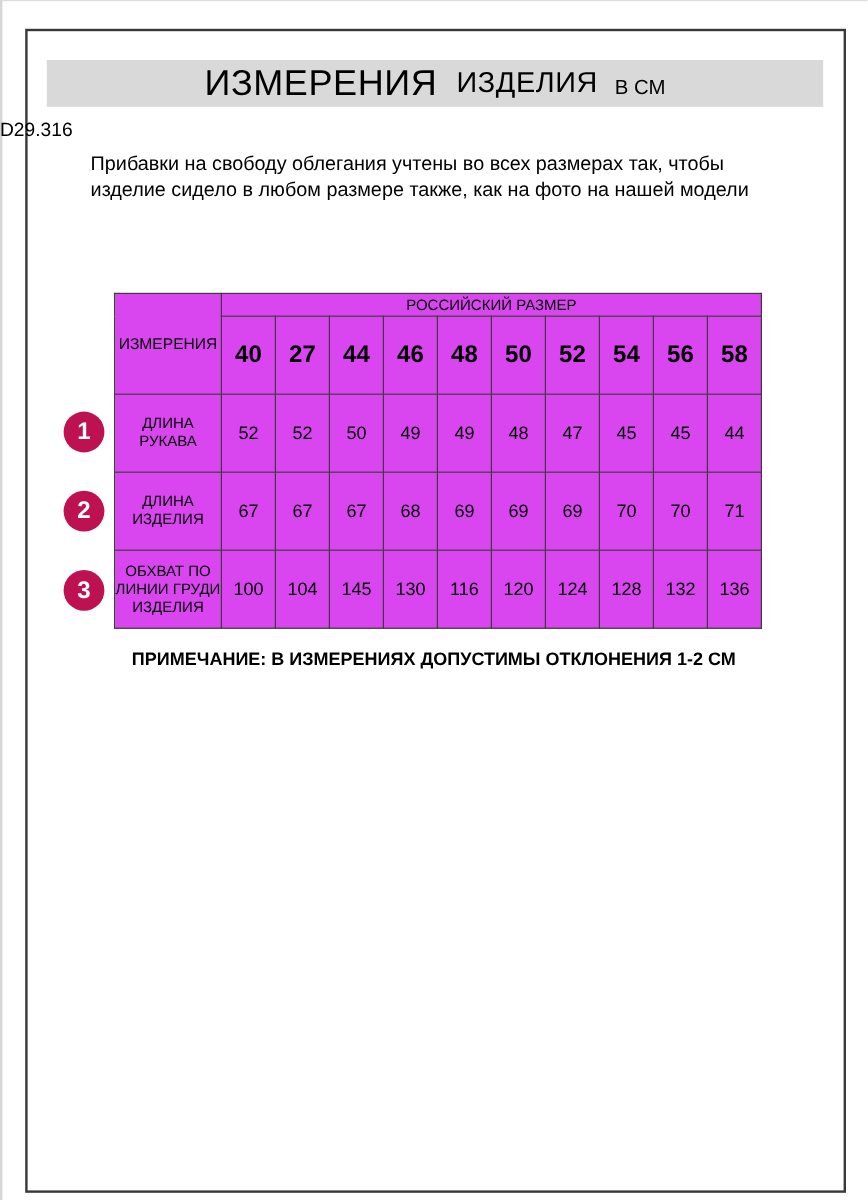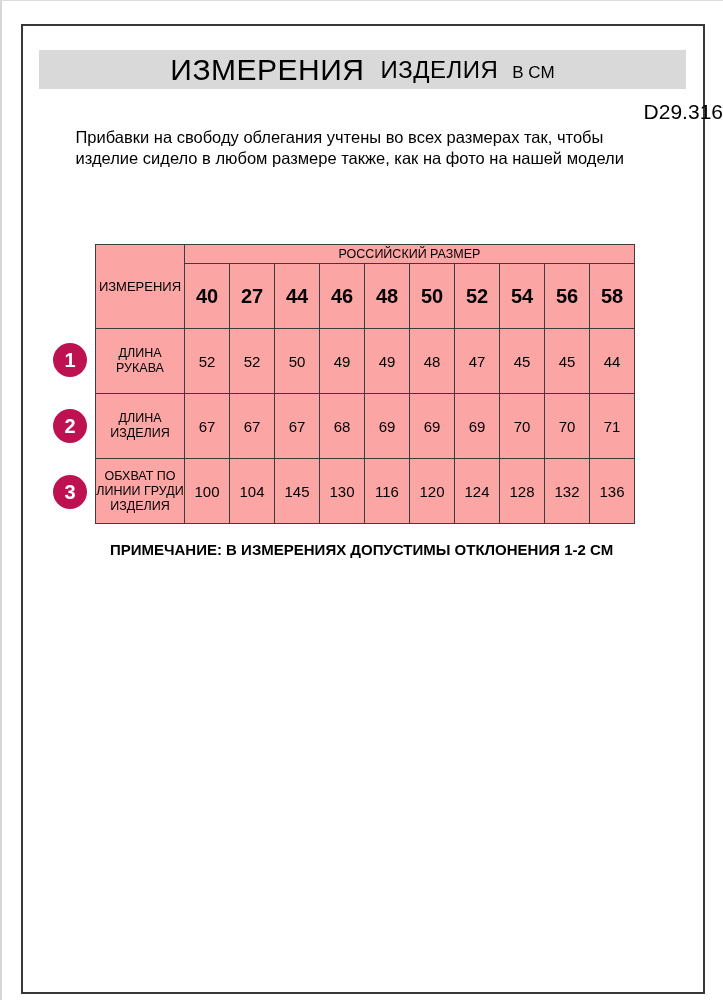--- a/index.html
+++ b/index.html
@@ -21,33 +21,33 @@
   .banner {
     position:absolute; left:39px; top:50px; width:647px; height:39px;
     background:#d9d9d9;
     display:flex; align-items:baseline; justify-content:center;
   }
   .banner .t-regular { font-size:30px; letter-spacing:0.5px; align-self:center; }
   .banner .t-bold { font-size:24px; font-weight:normal; letter-spacing:0.5px; margin-left:16px; align-self:center; }
   .banner .t-unit { font-size:17px; margin-left:14px; align-self:center; padding-top:6px; }
   .product-code {
     position:absolute; top:100px; left:0; width:100%;
-    text-align:right; font-size:21px;
+    text-align:left; font-size:16px;
   }
   .description {
     position:absolute; top:127px; left:50%; transform:translateX(-50%);
     width:572px; text-align:left; font-size:16.5px; line-height:21px;
   }
   table.size-table {
     position:absolute; left:95px; top:244px;
     border-collapse:collapse; table-layout:fixed;
   }
   table.size-table td {
     border:1px solid #3c3c3c; text-align:center; vertical-align:middle;
-    padding:0; background:#fca5a5;
+    padding:0; background:#d946ef;
   }
   td.corner-cell { width:88px; font-size:13px; }
   tr.group-row { height:18px; }
   td.group-cell { font-size:12.5px; height:18px; }
   tr.size-row { height:65px; }
   td.size-cell { width:44px; font-size:20px; font-weight:bold; }
   tr.data-row { height:65px; }
   td.label-cell { font-size:12.5px; line-height:15px; padding:2px 8px;margin-top:32px; }
   td.value-cell { font-size:15px; }
   .marker-circle {

